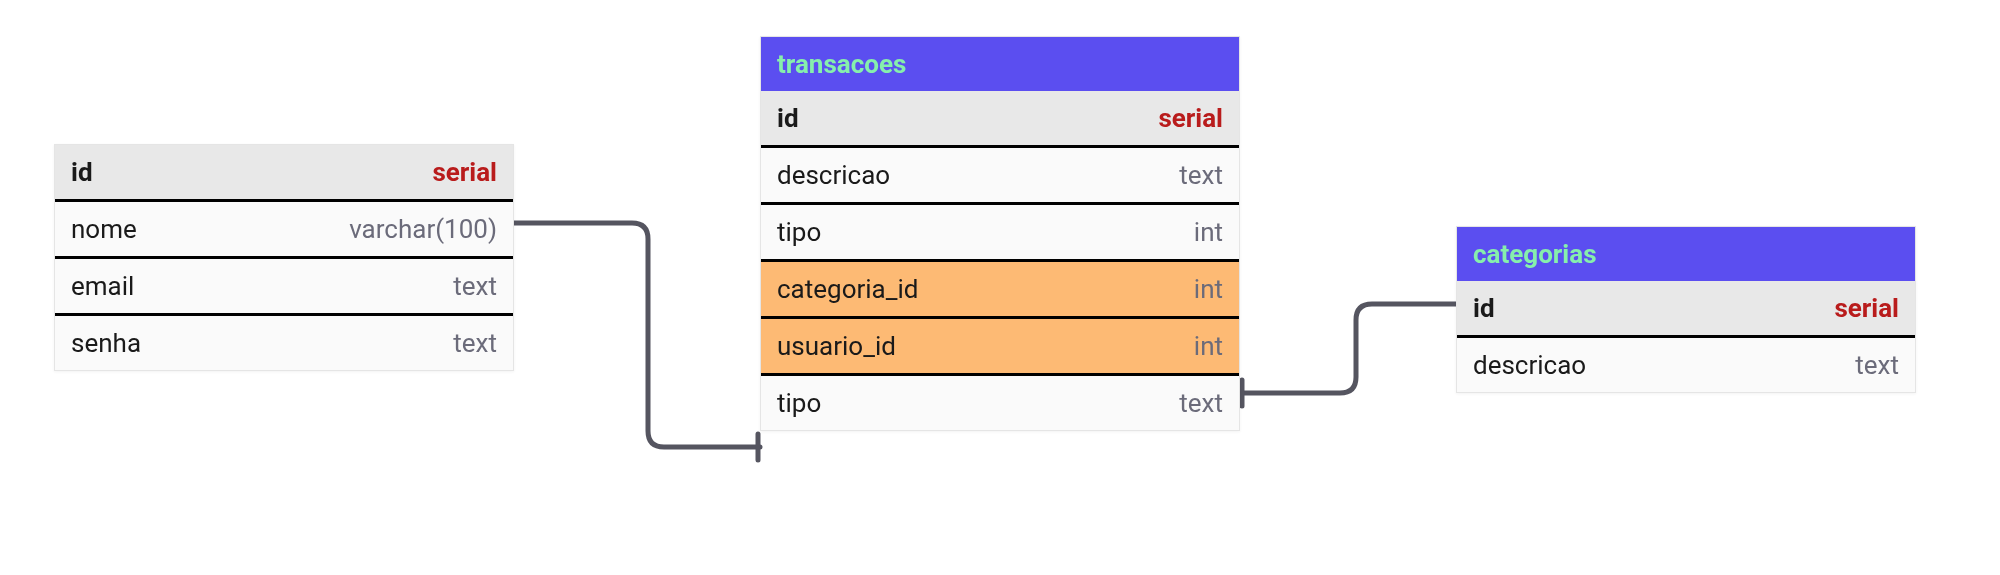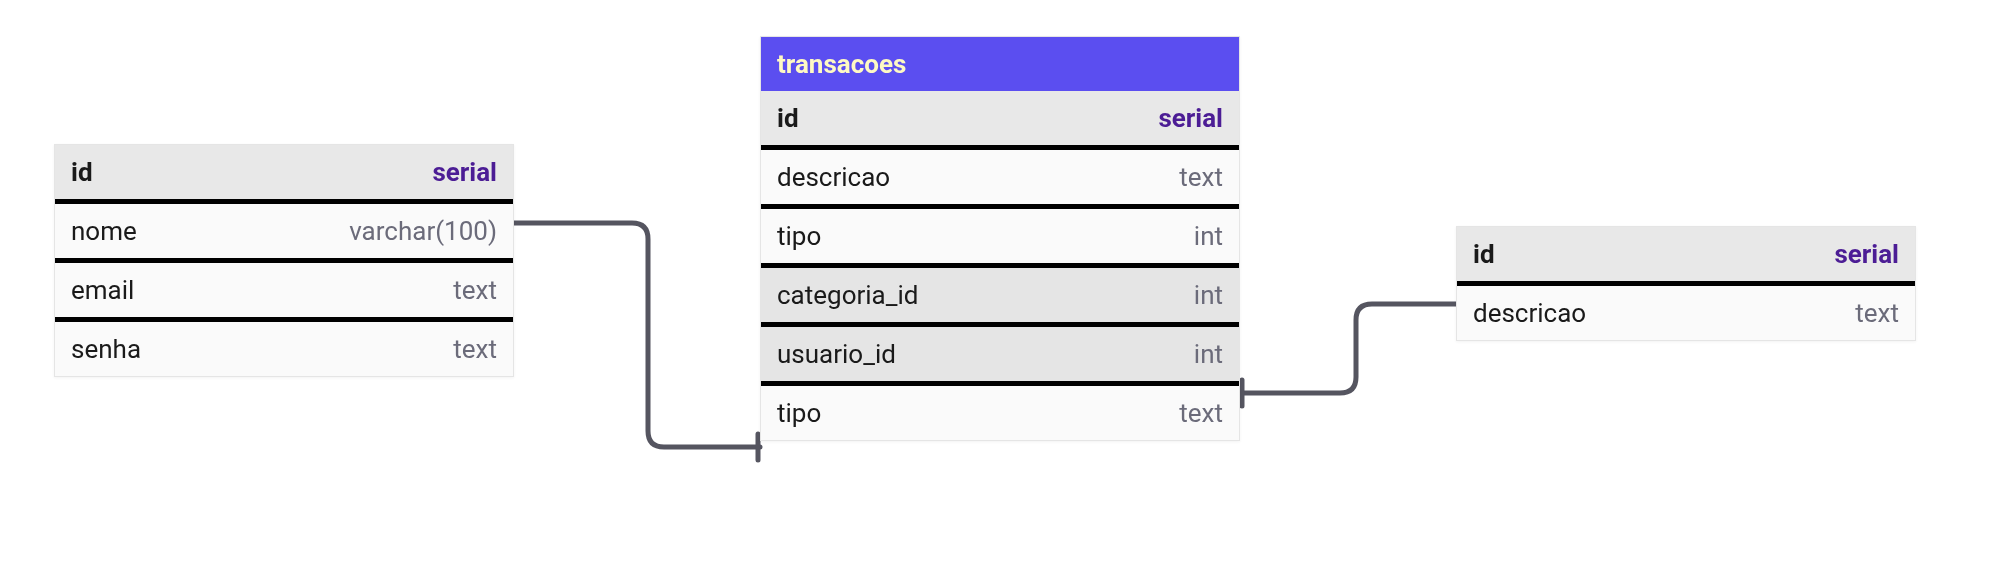--- a/index.html
+++ b/index.html
@@ -12,41 +12,41 @@
     overflow: hidden;
   }
   .table {
     position: absolute;
     background: #fafafa;
     border: 1px solid #e5e5e5;
     box-shadow: 0 1px 3px rgba(0,0,0,0.05);
   }
   .table-header {
     background: #5b4ef0;
-    color: #fef9c3;
+    color: #86efac;
     font-weight: 700;
     padding: 12px 16px;
     font-size: 26px;
   }
   .table-row {
     display: flex;
     justify-content: space-between;
     align-items: center;
     padding: 12px 16px;
     font-size: 26px;
-    border-bottom: 5px solid #000000;
+    border-bottom: 3px solid #000000;
     min-height: 52px;
   }
   .table-row:last-child { border-bottom: none; }
   .table-row.pk { background: #e8e8e8; }
-  .table-row.fk { background: #e5e5e5; }
+  .table-row.fk { background: #fdba74; }
   .col-name { color: #1a1a1a; }
   .col-name.bold { font-weight: 700; }
   .col-type { color: #6b6b7a; }
-  .col-type.bold { font-weight: 700; color: #4c1d95; }
+  .col-type.bold { font-weight: 700; color: #b91c1c; }
 
   #table-usuarios { left: 54px; top: 144px; width: 460px; }
   #table-transacoes { left: 760px; top: 36px; width: 480px; }
   #table-categorias { left: 1456px; top: 226px; width: 460px; }
 
   svg.connectors {
     position: absolute;
     left: 0; top: 0;
     width: 2000px; height: 575px;
     pointer-events: none;
@@ -107,20 +107,21 @@
     <span class="col-name">usuario_id</span>
     <span class="col-type">int</span>
   </div>
   <div class="table-row">
     <span class="col-name">tipo</span>
     <span class="col-type">text</span>
   </div>
 </div>
 
 <div class="table" id="table-categorias">
+  <div class="table-header">categorias</div>
 
   <div class="table-row pk">
     <span class="col-name bold">id</span>
     <span class="col-type bold">serial</span>
   </div>
   <div class="table-row">
     <span class="col-name">descricao</span>
     <span class="col-type">text</span>
   </div>
 </div>

